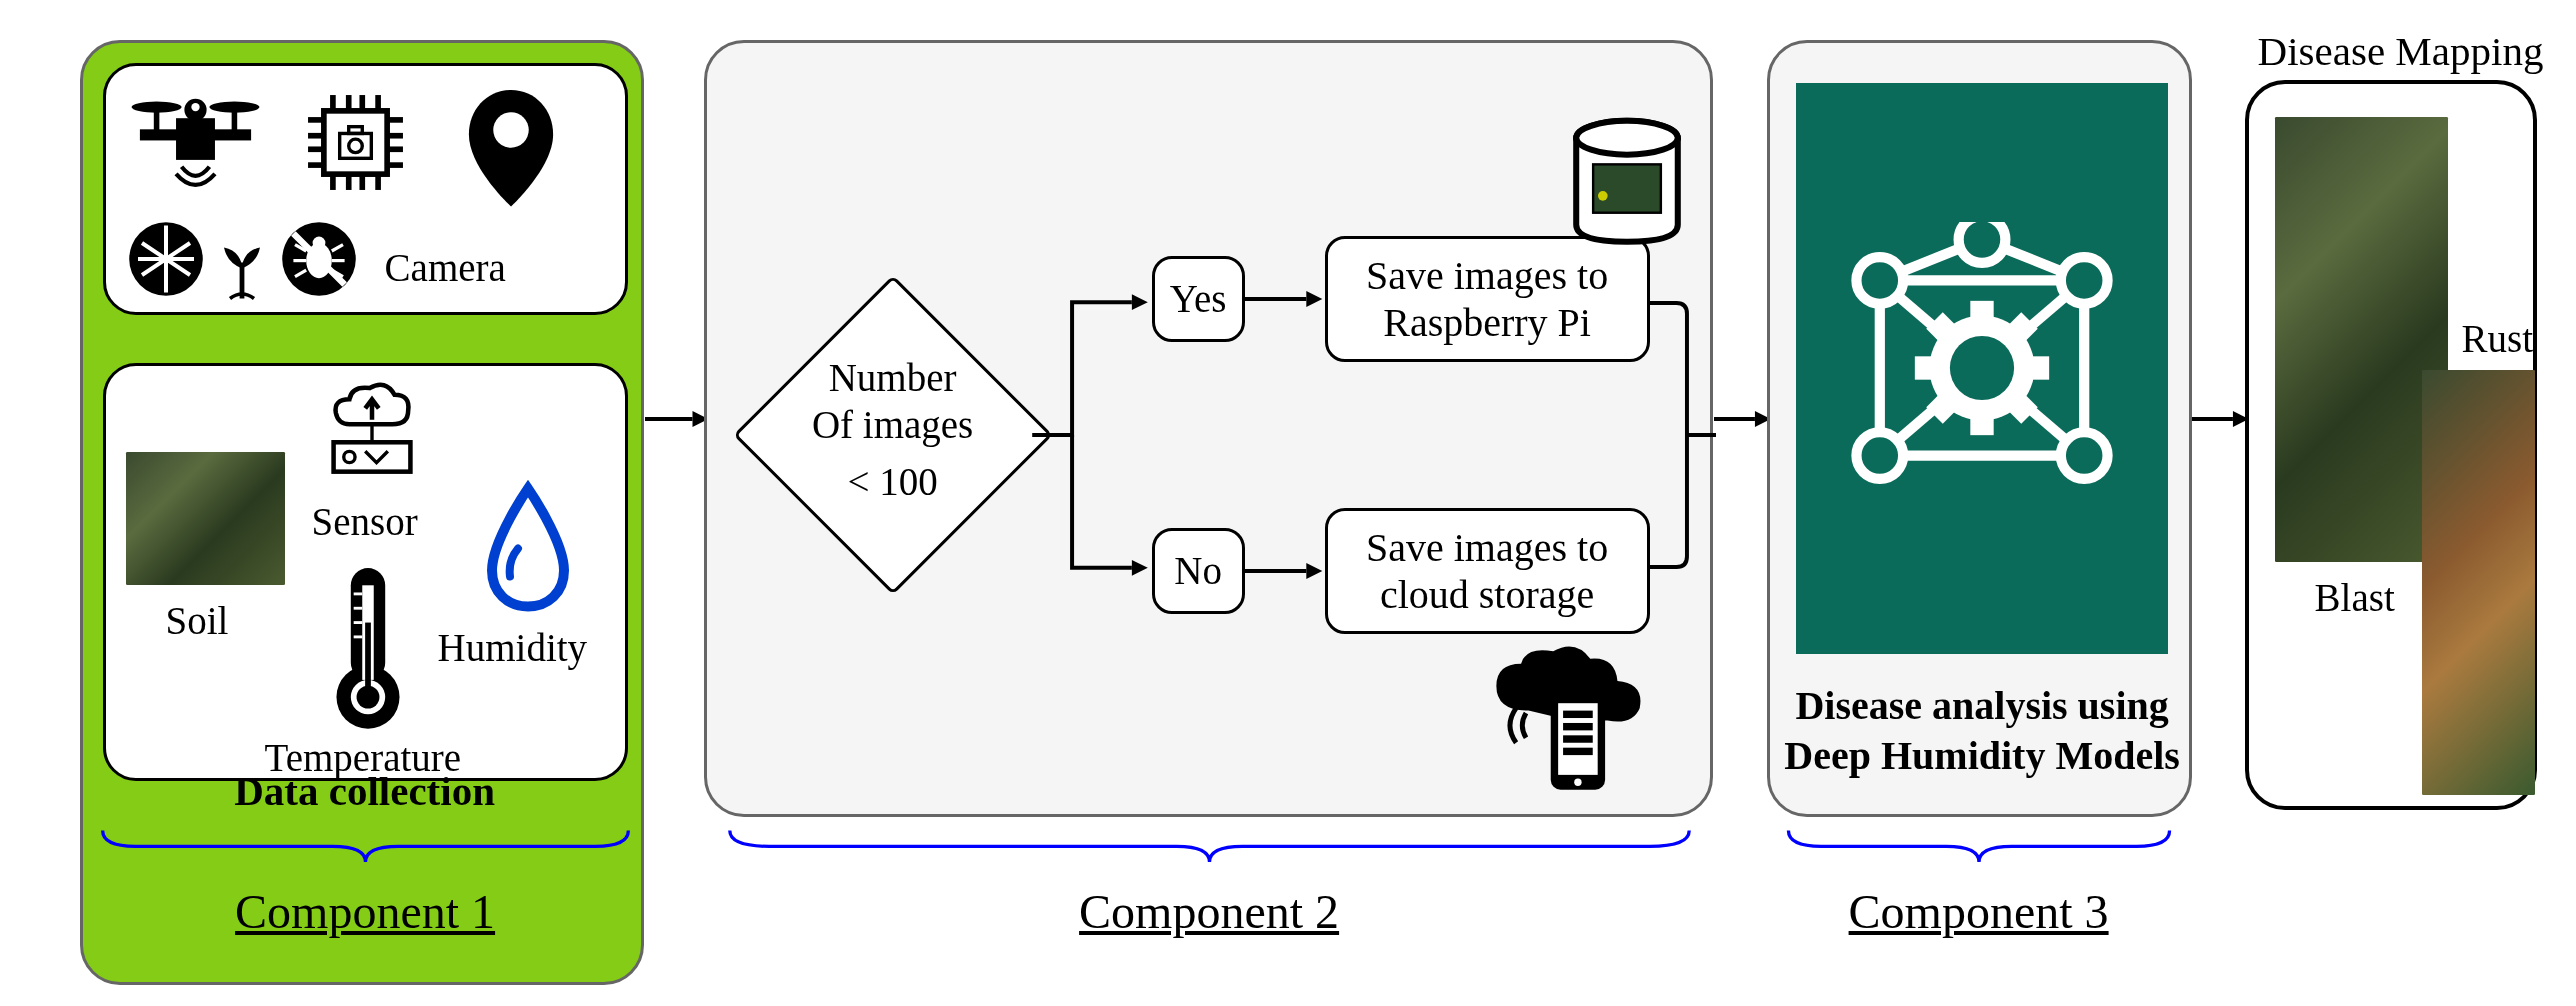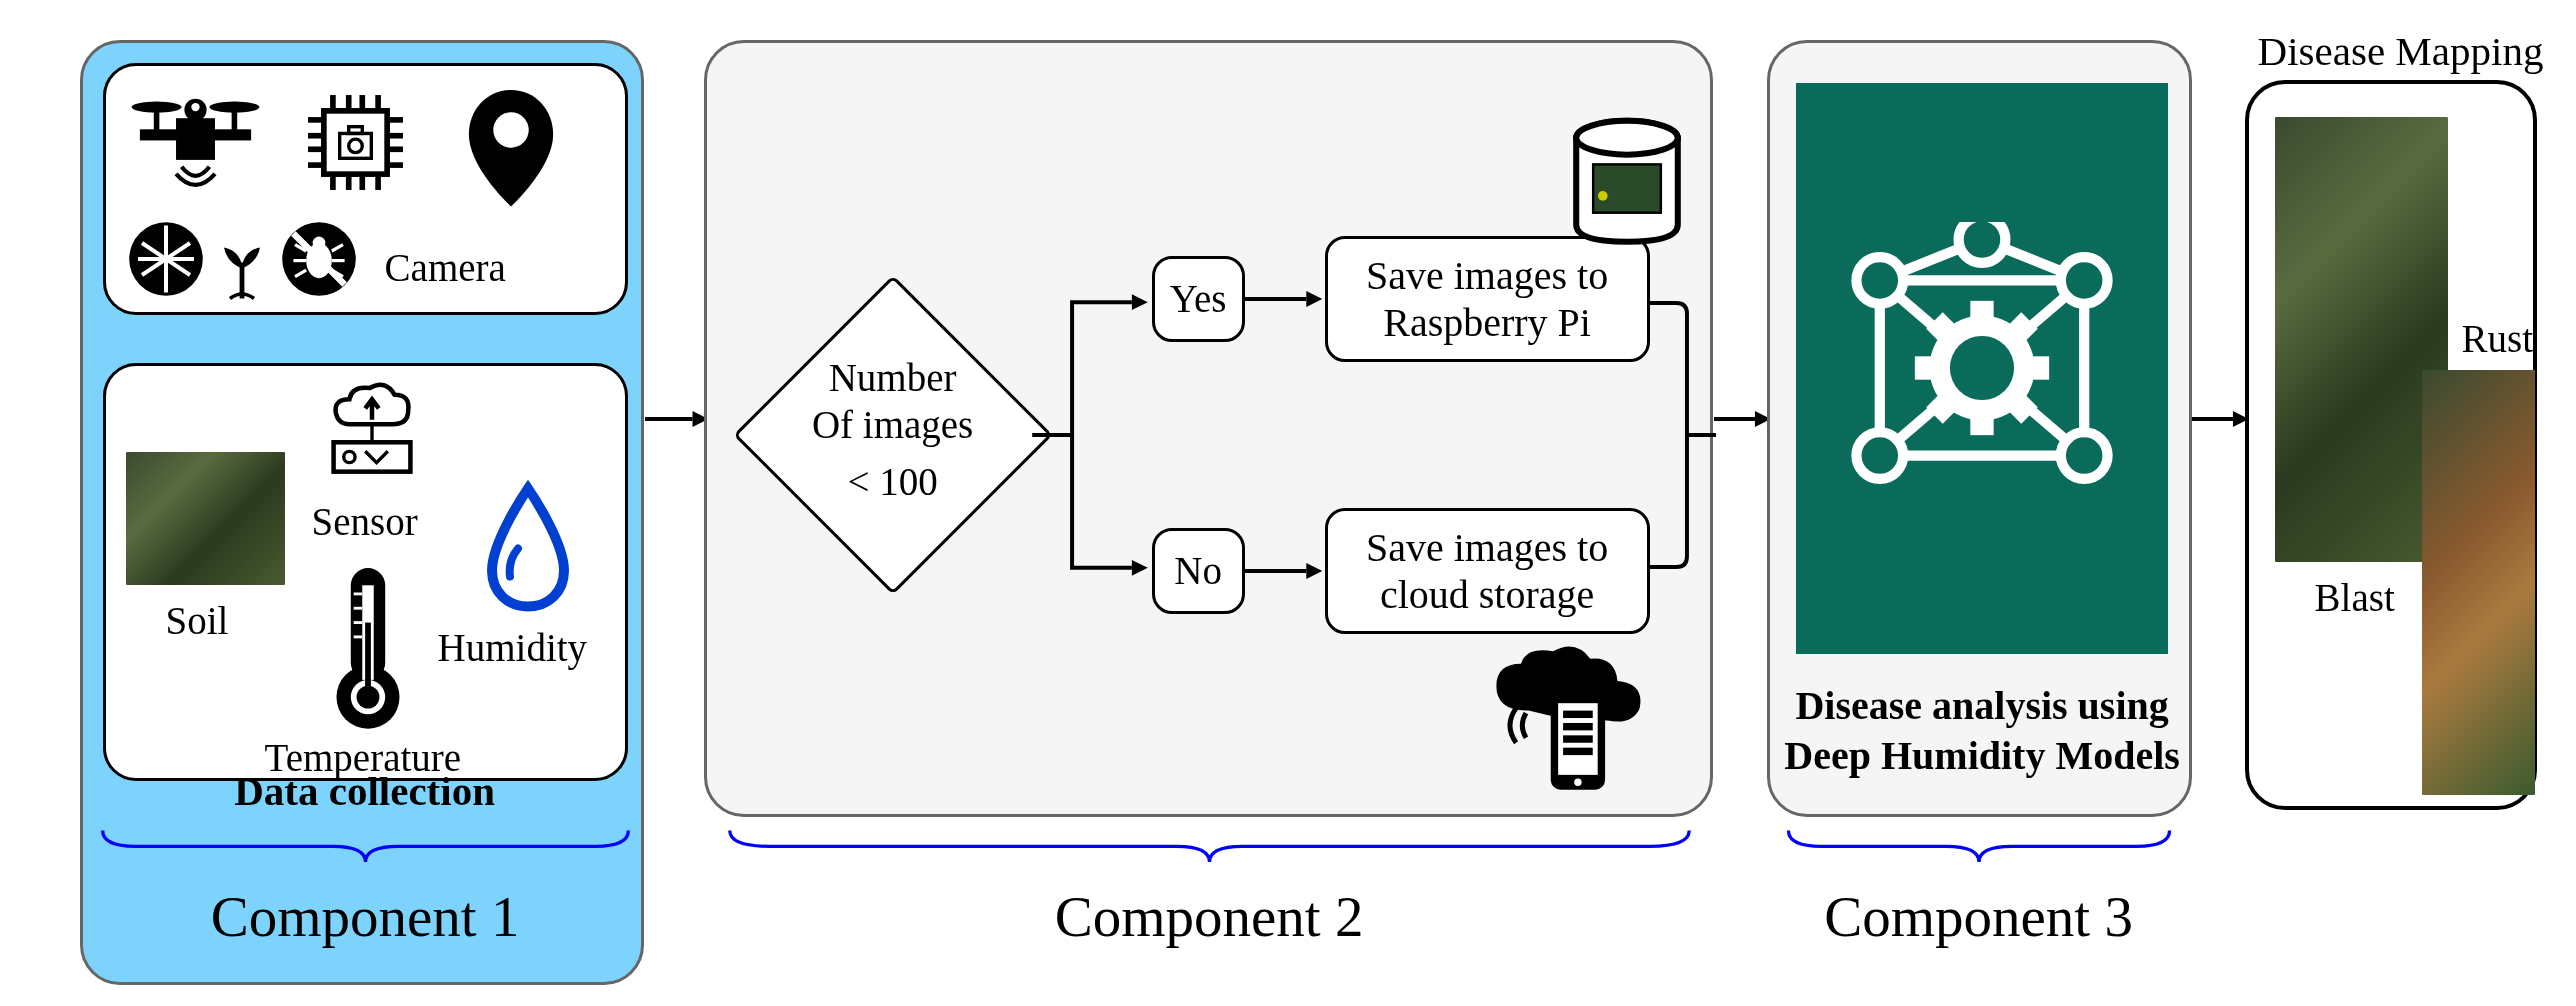--- a/index.html
+++ b/index.html
@@ -3,21 +3,21 @@
 <meta charset="utf-8">
 <style>
   * { box-sizing: border-box; margin: 0; padding: 0; }
   body { font-family: "Times New Roman", serif; background: #fff; padding: 26.6px; }
   .canvas { position: relative; width: 2523px; height: 953px; }
 
   .box { position: absolute; }
 
   .panel1 {
     left: 53px; top: 13.3px; width: 564px; height: 945px;
-    background: #7dd3fc; border: 3.3px solid #666; border-radius: 40px;
+    background: #84cc16; border: 3.3px solid #666; border-radius: 40px;
   }
   .panel1-top {
     position: absolute; left: 20px; top: 20px; width: 525px; height: 252px;
     background: #fff; border: 3.3px solid #000; border-radius: 33px;
   }
   .panel1-bottom {
     position: absolute; left: 20px; top: 292px; width: 525px; height: 418px;
     background: #fff; border: 3.3px solid #000; border-radius: 33px; margin-top: 28px;
   }
 
@@ -53,21 +53,21 @@
   .small-box {
     position: absolute; border: 3.3px solid #000; border-radius: 20px;
     background: #fff; font-size: 39px; display:flex; align-items:center; justify-content:center;
   }
   .save-box {
     position: absolute; border: 3.3px solid #000; border-radius: 20px;
     background: #fff; font-size: 40px; text-align: right; display:flex; align-items:center; justify-content:center;
   }
 
   .lbl { position: absolute; font-size: 39px; }
-  .lbl-lg { position: absolute; font-size: 57px; }
+  .lbl-lg { position: absolute; font-size: 48px; text-decoration: underline; }
   .lbl-title { font-size: 41px; font-weight: bold; }
   .center { text-align: center; }
 
   .brace {
     position: absolute; stroke: #0000ff; stroke-width: 5; fill: none;
   }
 
   .arrow { position: absolute; }
 
   .photo-placeholder {

